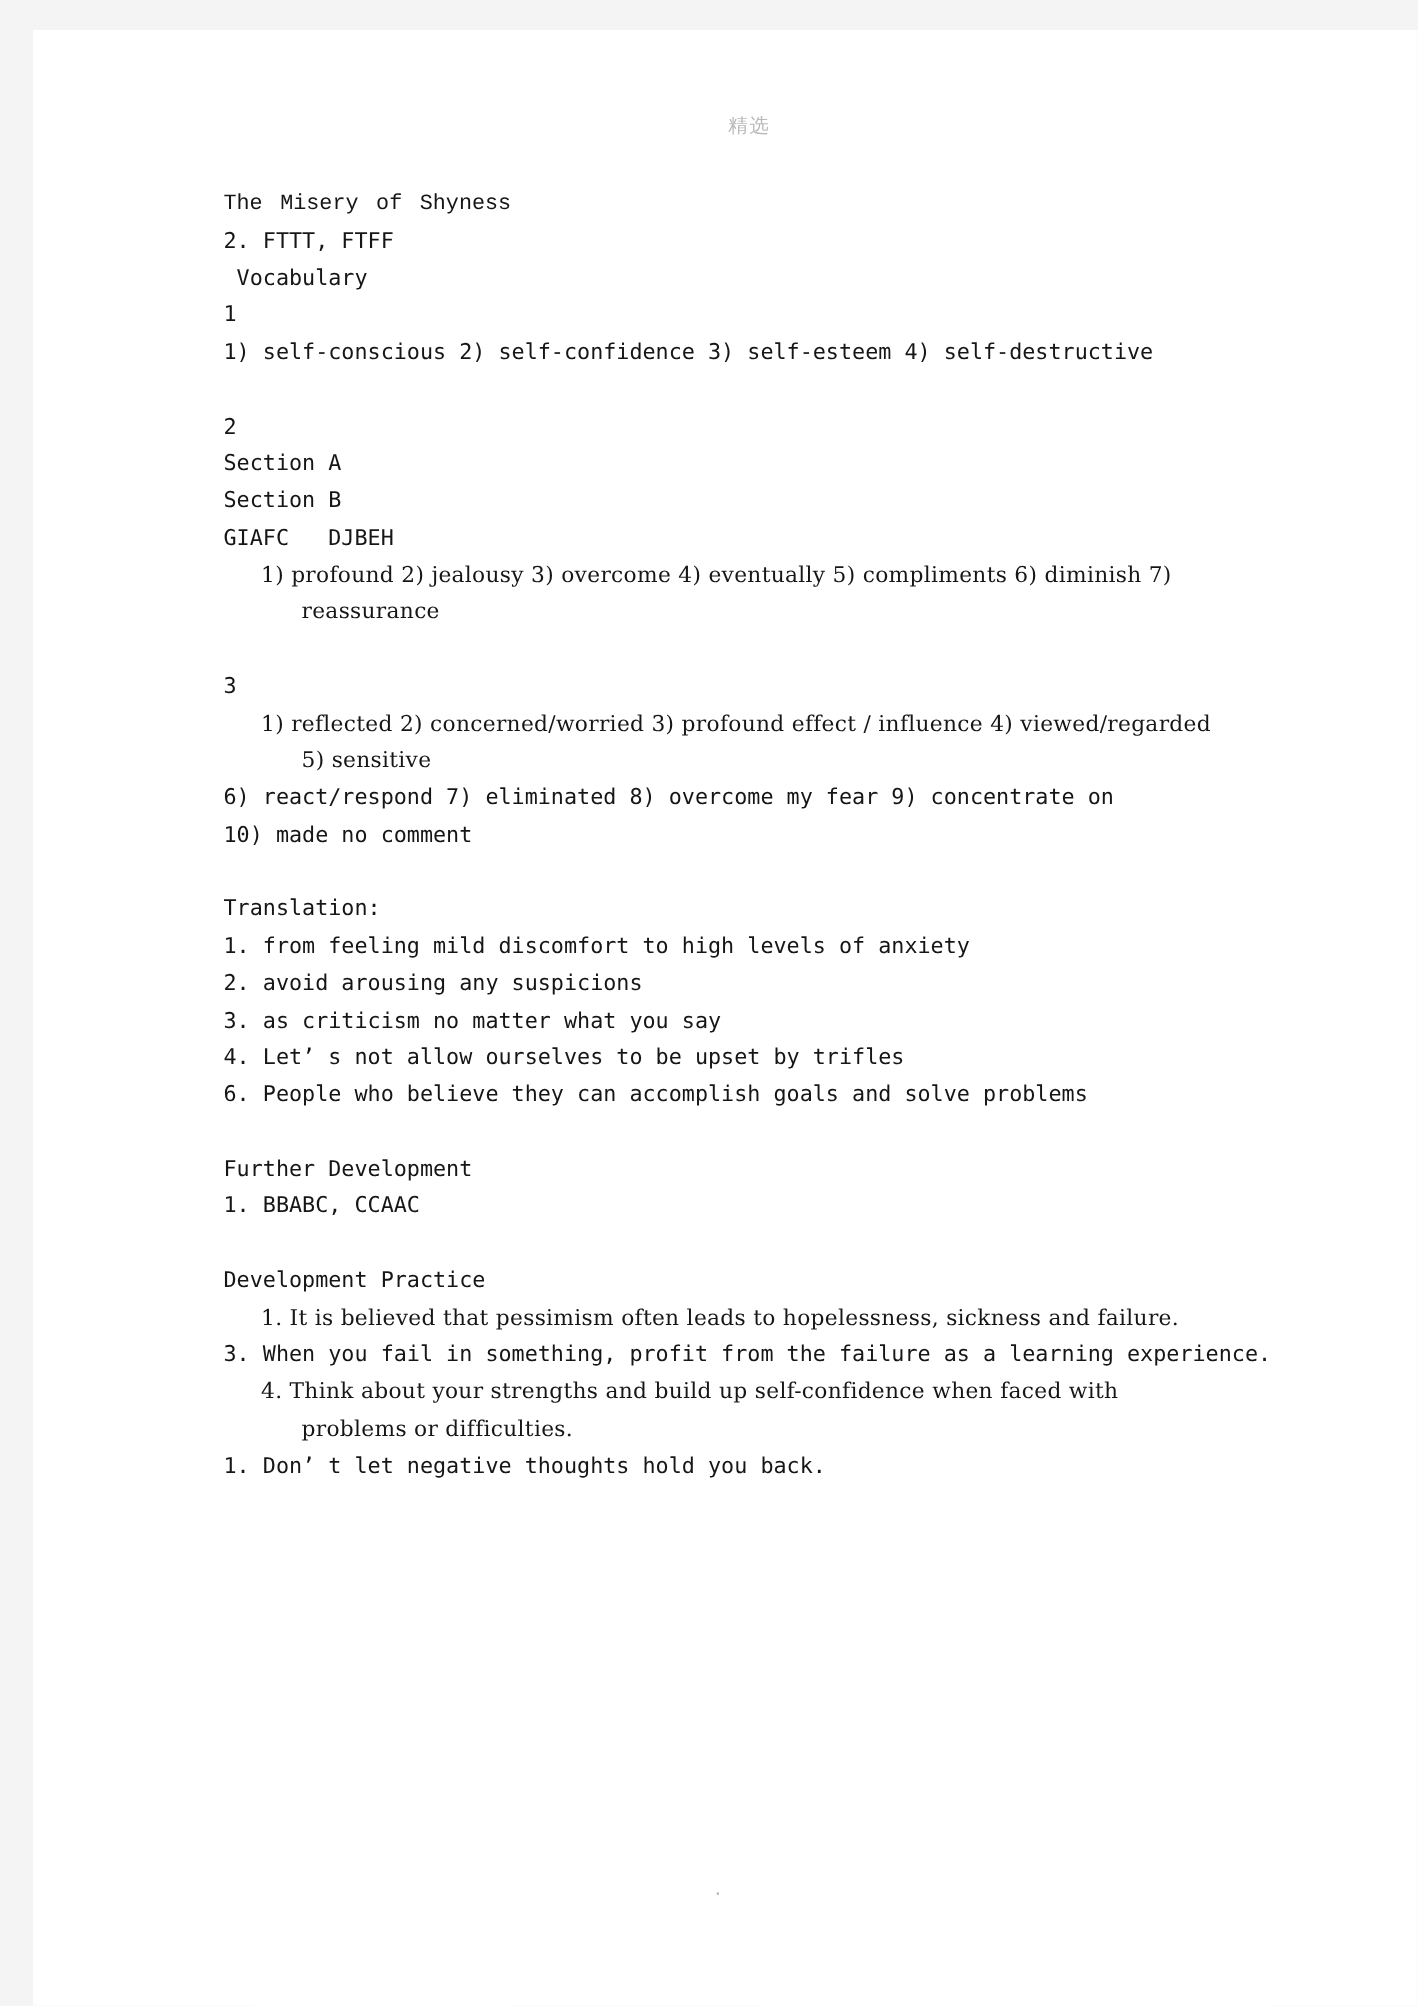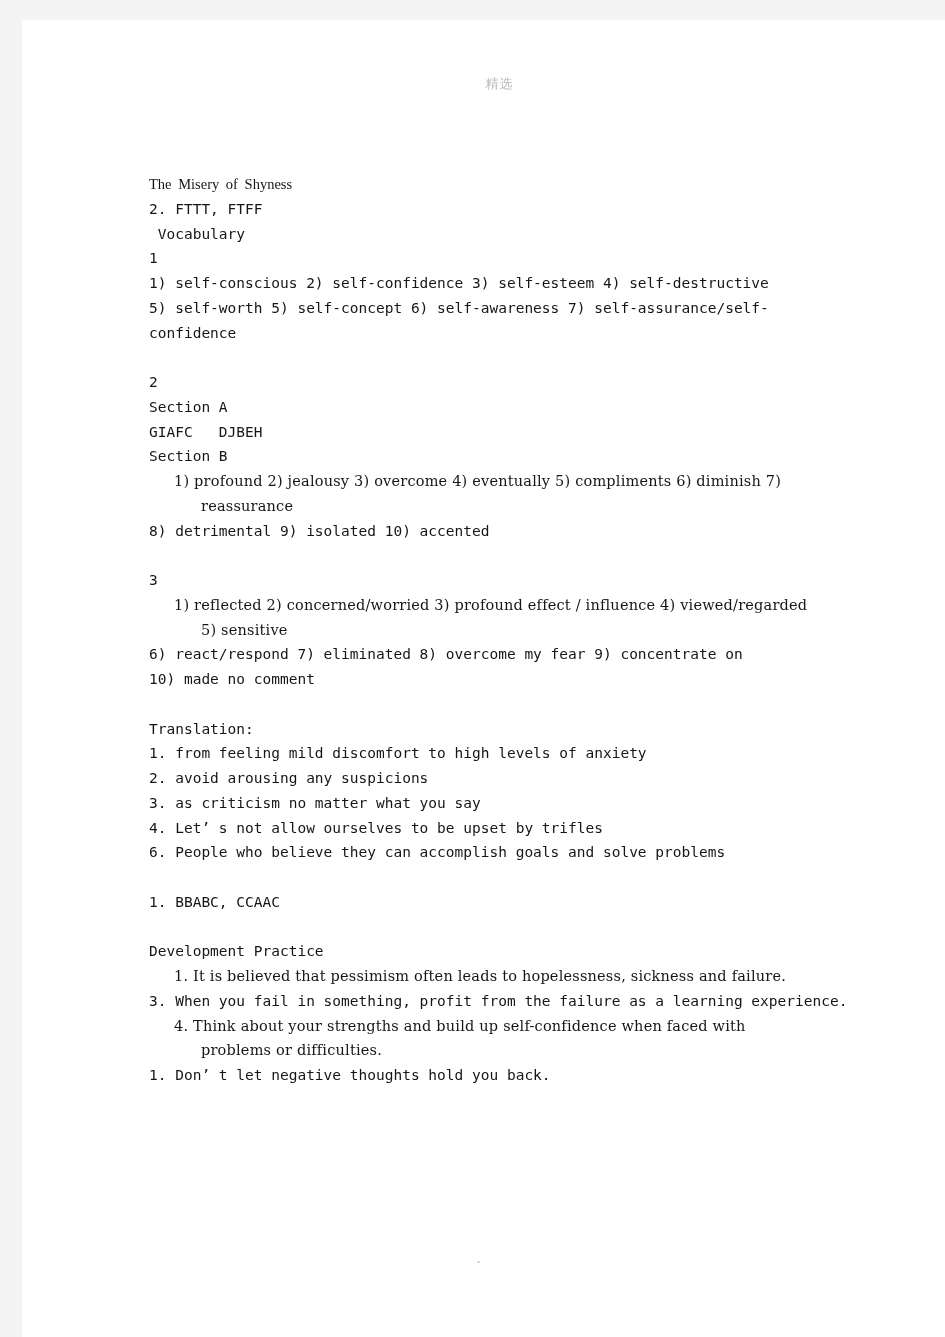--- a/index.html
+++ b/index.html
@@ -59,24 +59,23 @@
   }
   
   .ln.serif {
     font-family: "DejaVu Serif", serif;
     font-size: 14.5px;
     letter-spacing: 0.2px;
     margin-left: 25px;
   }
   
   .ln.title {
-    font-family: Liberation Serif, serif;
+    font-family: Liberation Mono, monospace;
     font-size: 14.5px;
     word-spacing: 3px;
-    margin-top: 48px;
   }
   
   .ln.blank {
     height: 24.75px;
   }
   
   .ln.wrap {
     white-space: normal;
   }
   .ln.hang {
@@ -90,41 +89,40 @@
 <div class="page">
 
   <div class="header-watermark">精选</div>
 
   <div class="body-area">
       <div class="ln title">The Misery of Shyness</div>
       <div class="ln">2. FTTT, FTFF</div>
       <div class="ln"> Vocabulary</div>
       <div class="ln">1</div>
       <div class="ln wrap">1) self-conscious         2) self-confidence    3) self-esteem             4) self-destructive</div>
-      <div class="ln wrap">5)  self-worth         5)  self-concept      6)  self-awareness           7) self-assurance/self-confidence</div>
       <div class="ln blank"></div>
       <div class="ln">2</div>
       <div class="ln">Section A</div>
+      <div class="ln">Section B</div>
       <div class="ln">GIAFC   DJBEH</div>
-      <div class="ln">Section B</div>
       <div class="ln serif wrap hang">1)  profound 2)  jealousy 3)  overcome 4)  eventually 5)  compliments 6)  diminish 7)  reassurance</div>
-      <div class="ln">8) detrimental 9) isolated 10) accented</div>
       <div class="ln blank"></div>
       <div class="ln">3</div>
       <div class="ln serif wrap hang">1)  reflected 2) concerned/worried 3) profound effect / influence 4) viewed/regarded 5) sensitive</div>
       <div class="ln">6) react/respond 7) eliminated 8) overcome my fear 9) concentrate on</div>
       <div class="ln">10) made no comment</div>
       <div class="ln blank"></div>
       <div class="ln">Translation:</div>
       <div class="ln">1. from feeling mild discomfort to high levels of anxiety</div>
       <div class="ln">2. avoid arousing any suspicions</div>
       <div class="ln">3. as criticism no matter what you say</div>
       <div class="ln">4. Let’ s not allow ourselves to be upset by trifles</div>
       <div class="ln">6. People who believe they can accomplish goals and solve problems</div>
       <div class="ln blank"></div>
+      <div class="ln">Further Development</div>
       <div class="ln">1. BBABC, CCAAC</div>
       <div class="ln blank"></div>
       <div class="ln">Development Practice</div>
       <div class="ln serif wrap hang">1. It is believed that pessimism often leads to hopelessness, sickness and failure.</div>
       <div class="ln">3. When you fail in something, profit from the failure as a learning experience.</div>
       <div class="ln serif wrap hang">4. Think about your strengths and build up self-confidence when faced with problems or difficulties.</div>
       <div class="ln">1. Don’ t let negative thoughts hold you back.</div>
     </div>
 
   <div class="footer-dot">.</div>

